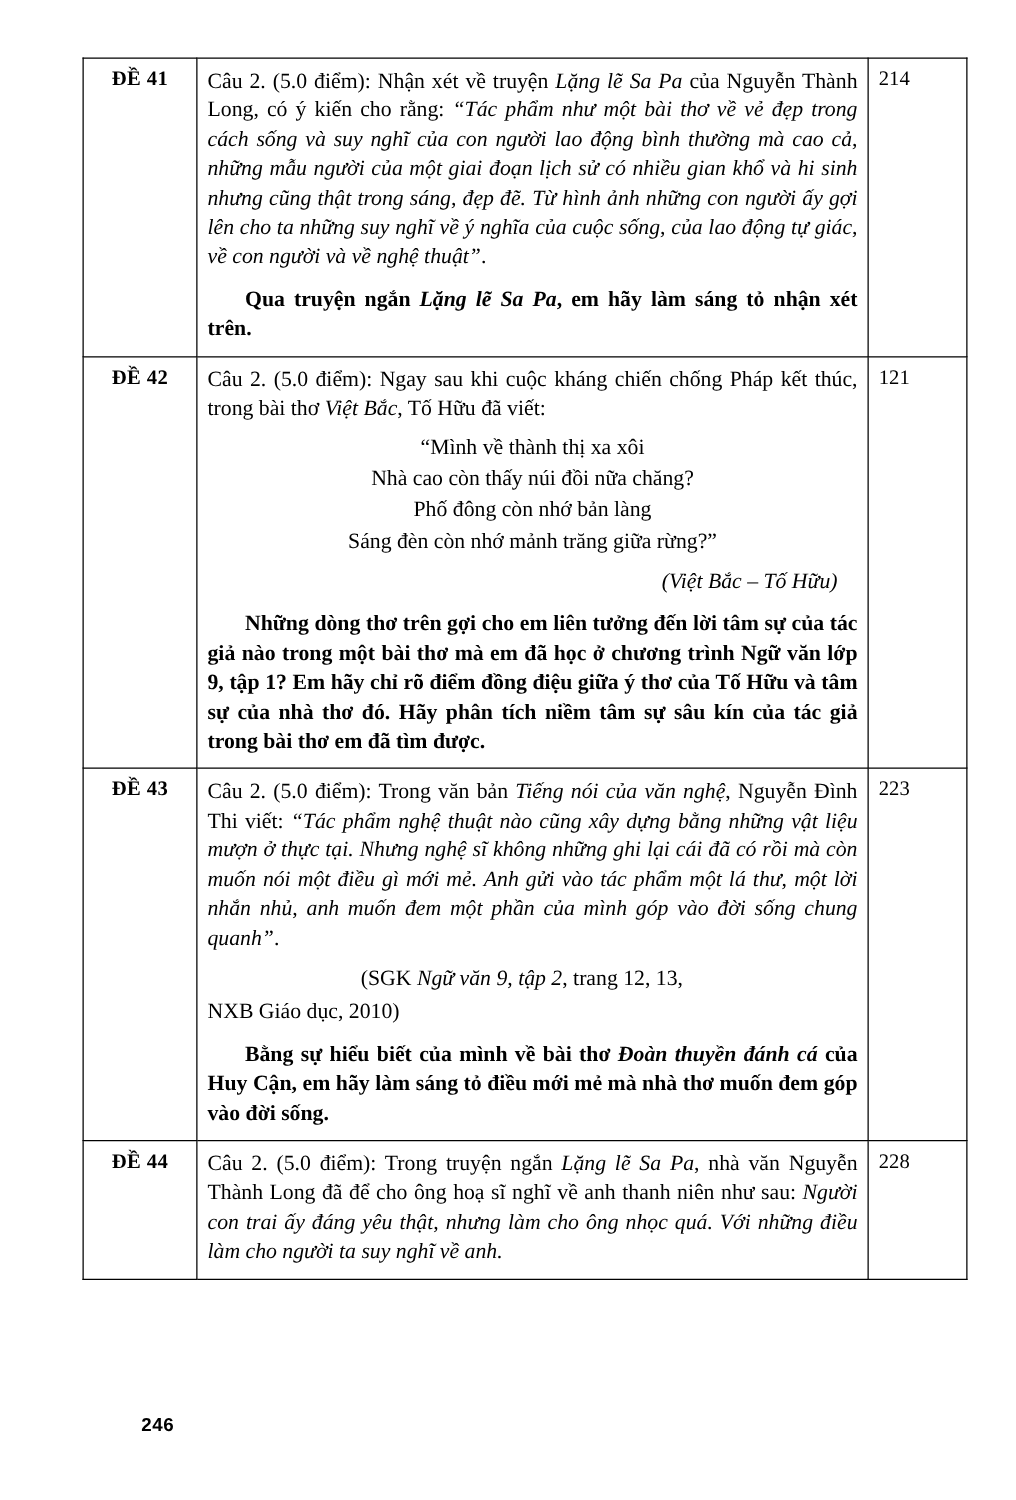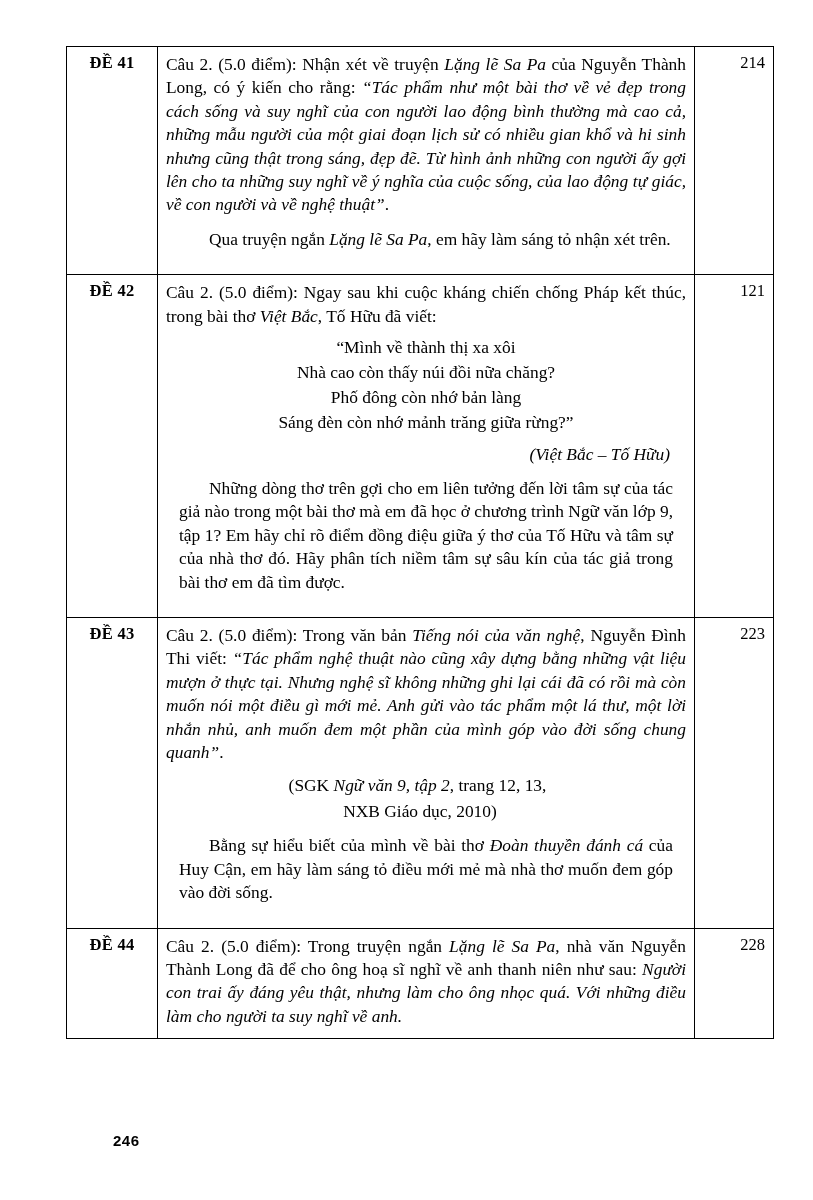--- a/index.html
+++ b/index.html
@@ -47,36 +47,37 @@
     width: 520px;
     font-size: 17.4px;
     line-height: 1.345;
     text-align: justify;
     padding-left: 12px;
     padding-right: 12px;
     padding-top: 9px;
   }
   td.page-col {
     width: 62px;
-    text-align: right;
+    text-align: left;
     font-size: 16.5px;
     padding-top: 12px;
   }
   .q-label {
     font-weight: normal;
   }
   .ital {
     font-style: italic;
   }
   p.para {
     margin: 0;
   }
   p.indent {
-    margin: 13px;
+    margin: 0;
     text-indent: 30px;
+    font-weight: bold;
   }
   p.gap {
     margin-top: 11px;
   }
   p.verse {
     margin: 0;
     text-align: center;
     line-height: 1.43;
   }
   p.verse-first {
@@ -87,21 +88,21 @@
     text-align: right;
     padding-right: 16px;
   }
   p.src-right {
     margin: 9px 13px 0 0;
     text-align: center;
     padding-right: 4px;
   }
   p.src-right2 {
     margin: 3px 0 0 0;
-    text-align: center;
+    text-align: left;
     padding-right: 12px;
   }
   .footer-page {
     position: absolute;
     left: 66px;
     top: 1132px;
     font-family: "Liberation Sans", sans-serif;
     font-weight: bold;
     font-size: 15px;
     letter-spacing: 0.5px;

